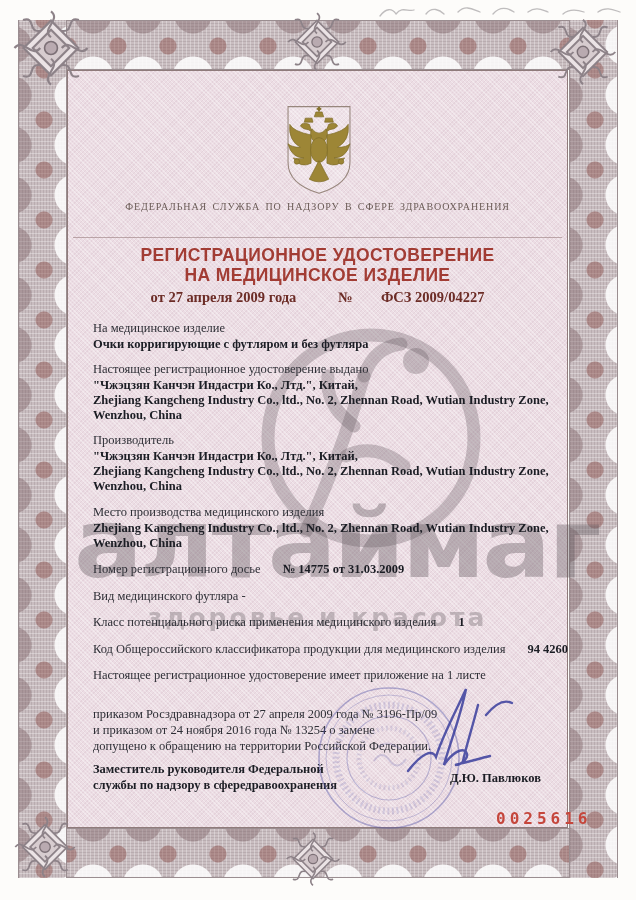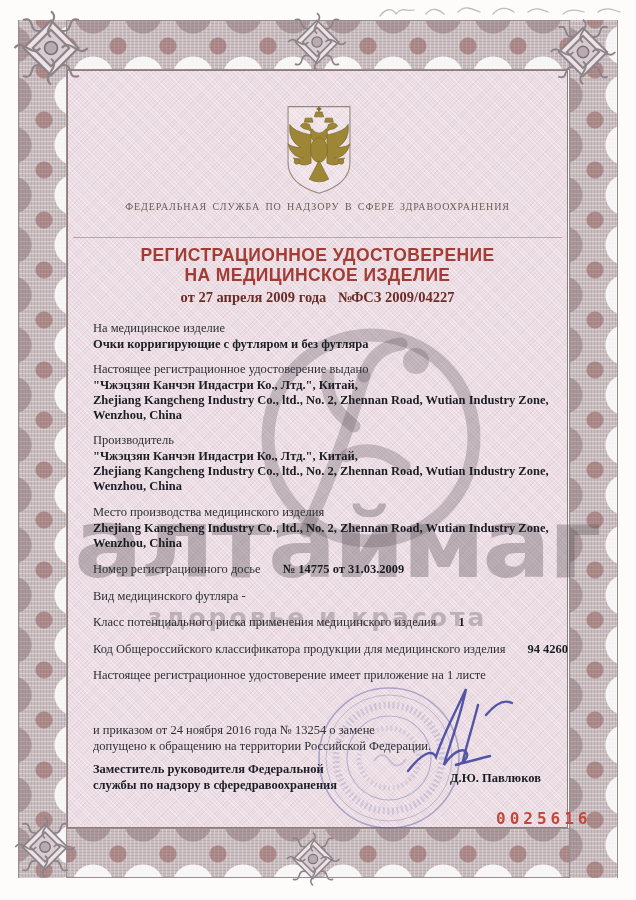--- a/index.html
+++ b/index.html
@@ -42,21 +42,21 @@
     background-image:
       repeating-linear-gradient(45deg, rgba(255,255,255,0.35) 0 1px, rgba(0,0,0,0) 1px 3px),
       repeating-linear-gradient(-45deg, rgba(193,160,176,0.18) 0 1px, rgba(0,0,0,0) 1px 3px);
     border:1px solid #8f7b7b;}
   
   .abs{position:absolute;white-space:nowrap;}
   .centered{left:0;width:100%;text-align:center;}
   .hdr{font-family:"Liberation Serif",serif;font-size:10px;letter-spacing:0.9px;word-spacing:2px;color:#6b5c57;}
   .sep{position:absolute;left:5px;right:5px;top:166px;height:0;border-top:1px solid rgba(146,117,117,0.55);}
   .title{font-family:"Liberation Sans",sans-serif;font-weight:bold;font-size:17.5px;letter-spacing:0.4px;color:#a23c34;}
-  .dateline{top:218px;display:flex;justify-content:center;gap:12px;
+  .dateline{top:218px;display:flex;justify-content:center;gap:42px;
     font-family:"Liberation Serif",serif;font-weight:bold;font-size:14.5px;color:#6c2c26;}
   .body-line{left:25px;font-size:12.5px;color:#2e2f36;z-index:3;}
   .b{font-weight:bold;color:#1b1d24;}
   .gap{margin-left:22px;}
   .signer{font-weight:bold;color:#1b1d24;}
   .serial{font-family:"DejaVu Sans Mono",monospace;font-weight:bold;font-size:16px;
     letter-spacing:4px;color:#c5463c;z-index:6;}
   
   .wm{pointer-events:none;}
   .wm-brand{position:absolute;left:6px;top:416px;width:492px;text-align:center;z-index:2;
@@ -185,20 +185,21 @@
     </div>
     <div class="abs body-line" style="top:518px">Вид медицинского футляра -</div>
     <div class="abs body-line" style="top:544px">
       <span>Класс потенциального риска применения медицинского изделия</span><span class="b gap">1</span>
     </div>
     <div class="abs body-line" style="top:571px">
       <span>Код Общероссийского классификатора продукции для медицинского изделия</span><span class="b gap">94 4260</span>
     </div>
     <div class="abs body-line" style="top:597px">Настоящее регистрационное удостоверение имеет приложение на 1 листе</div>
 
+    <div class="abs body-line" style="top:636px">приказом Росздравнадзора от 27 апреля 2009 года № 3196-Пр/09</div>
     <div class="abs body-line" style="top:652px">и приказом от 24 ноября 2016 года № 13254 о замене</div>
     <div class="abs body-line" style="top:668px">допущено к обращению на территории Российской Федерации.</div>
 
     <div class="abs body-line signer" style="top:691px">Заместитель руководителя Федеральной</div>
     <div class="abs body-line signer" style="top:707px">службы по надзору в сфередравоохранения</div>
     <div class="abs body-line signer" style="top:700px;left:382px;z-index:6">Д.Ю. Павлюков</div>
 
     <svg class="stamp" width="150" height="150" viewBox="0 0 150 150">
       <g fill="none" stroke="rgba(88,88,168,0.55)">
         <circle cx="75" cy="75" r="70" stroke-width="1.6"></circle>

